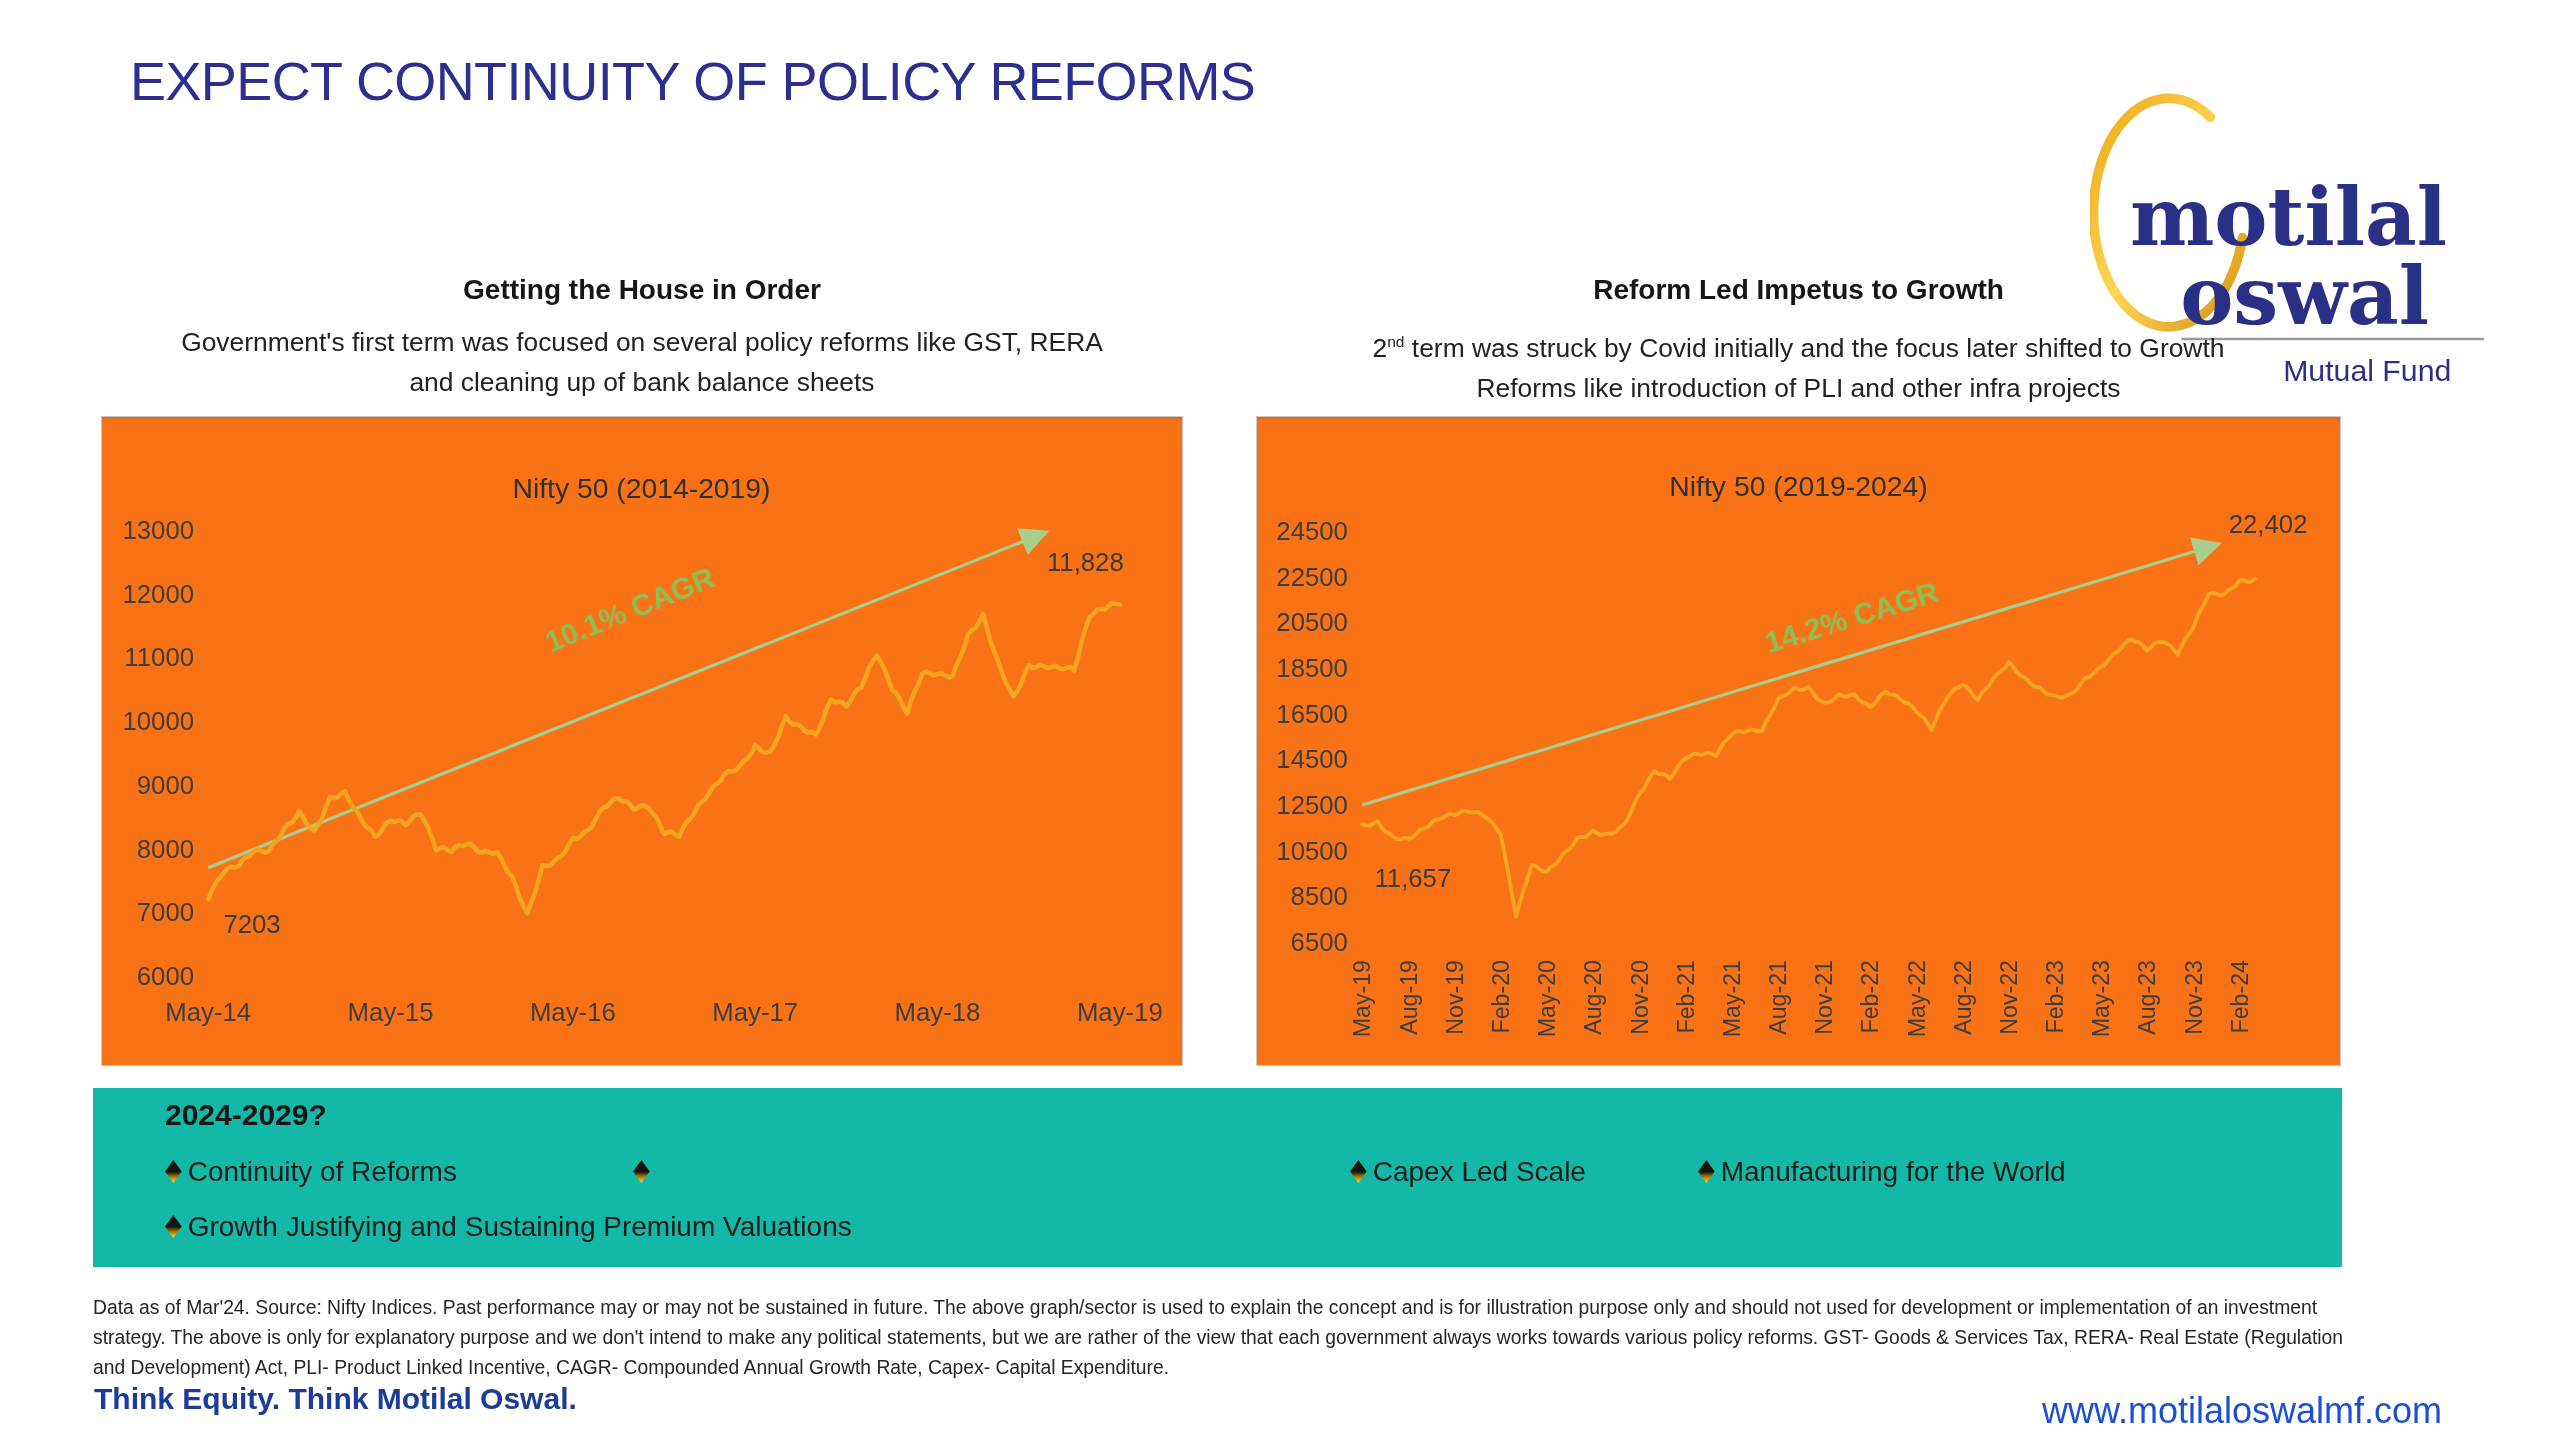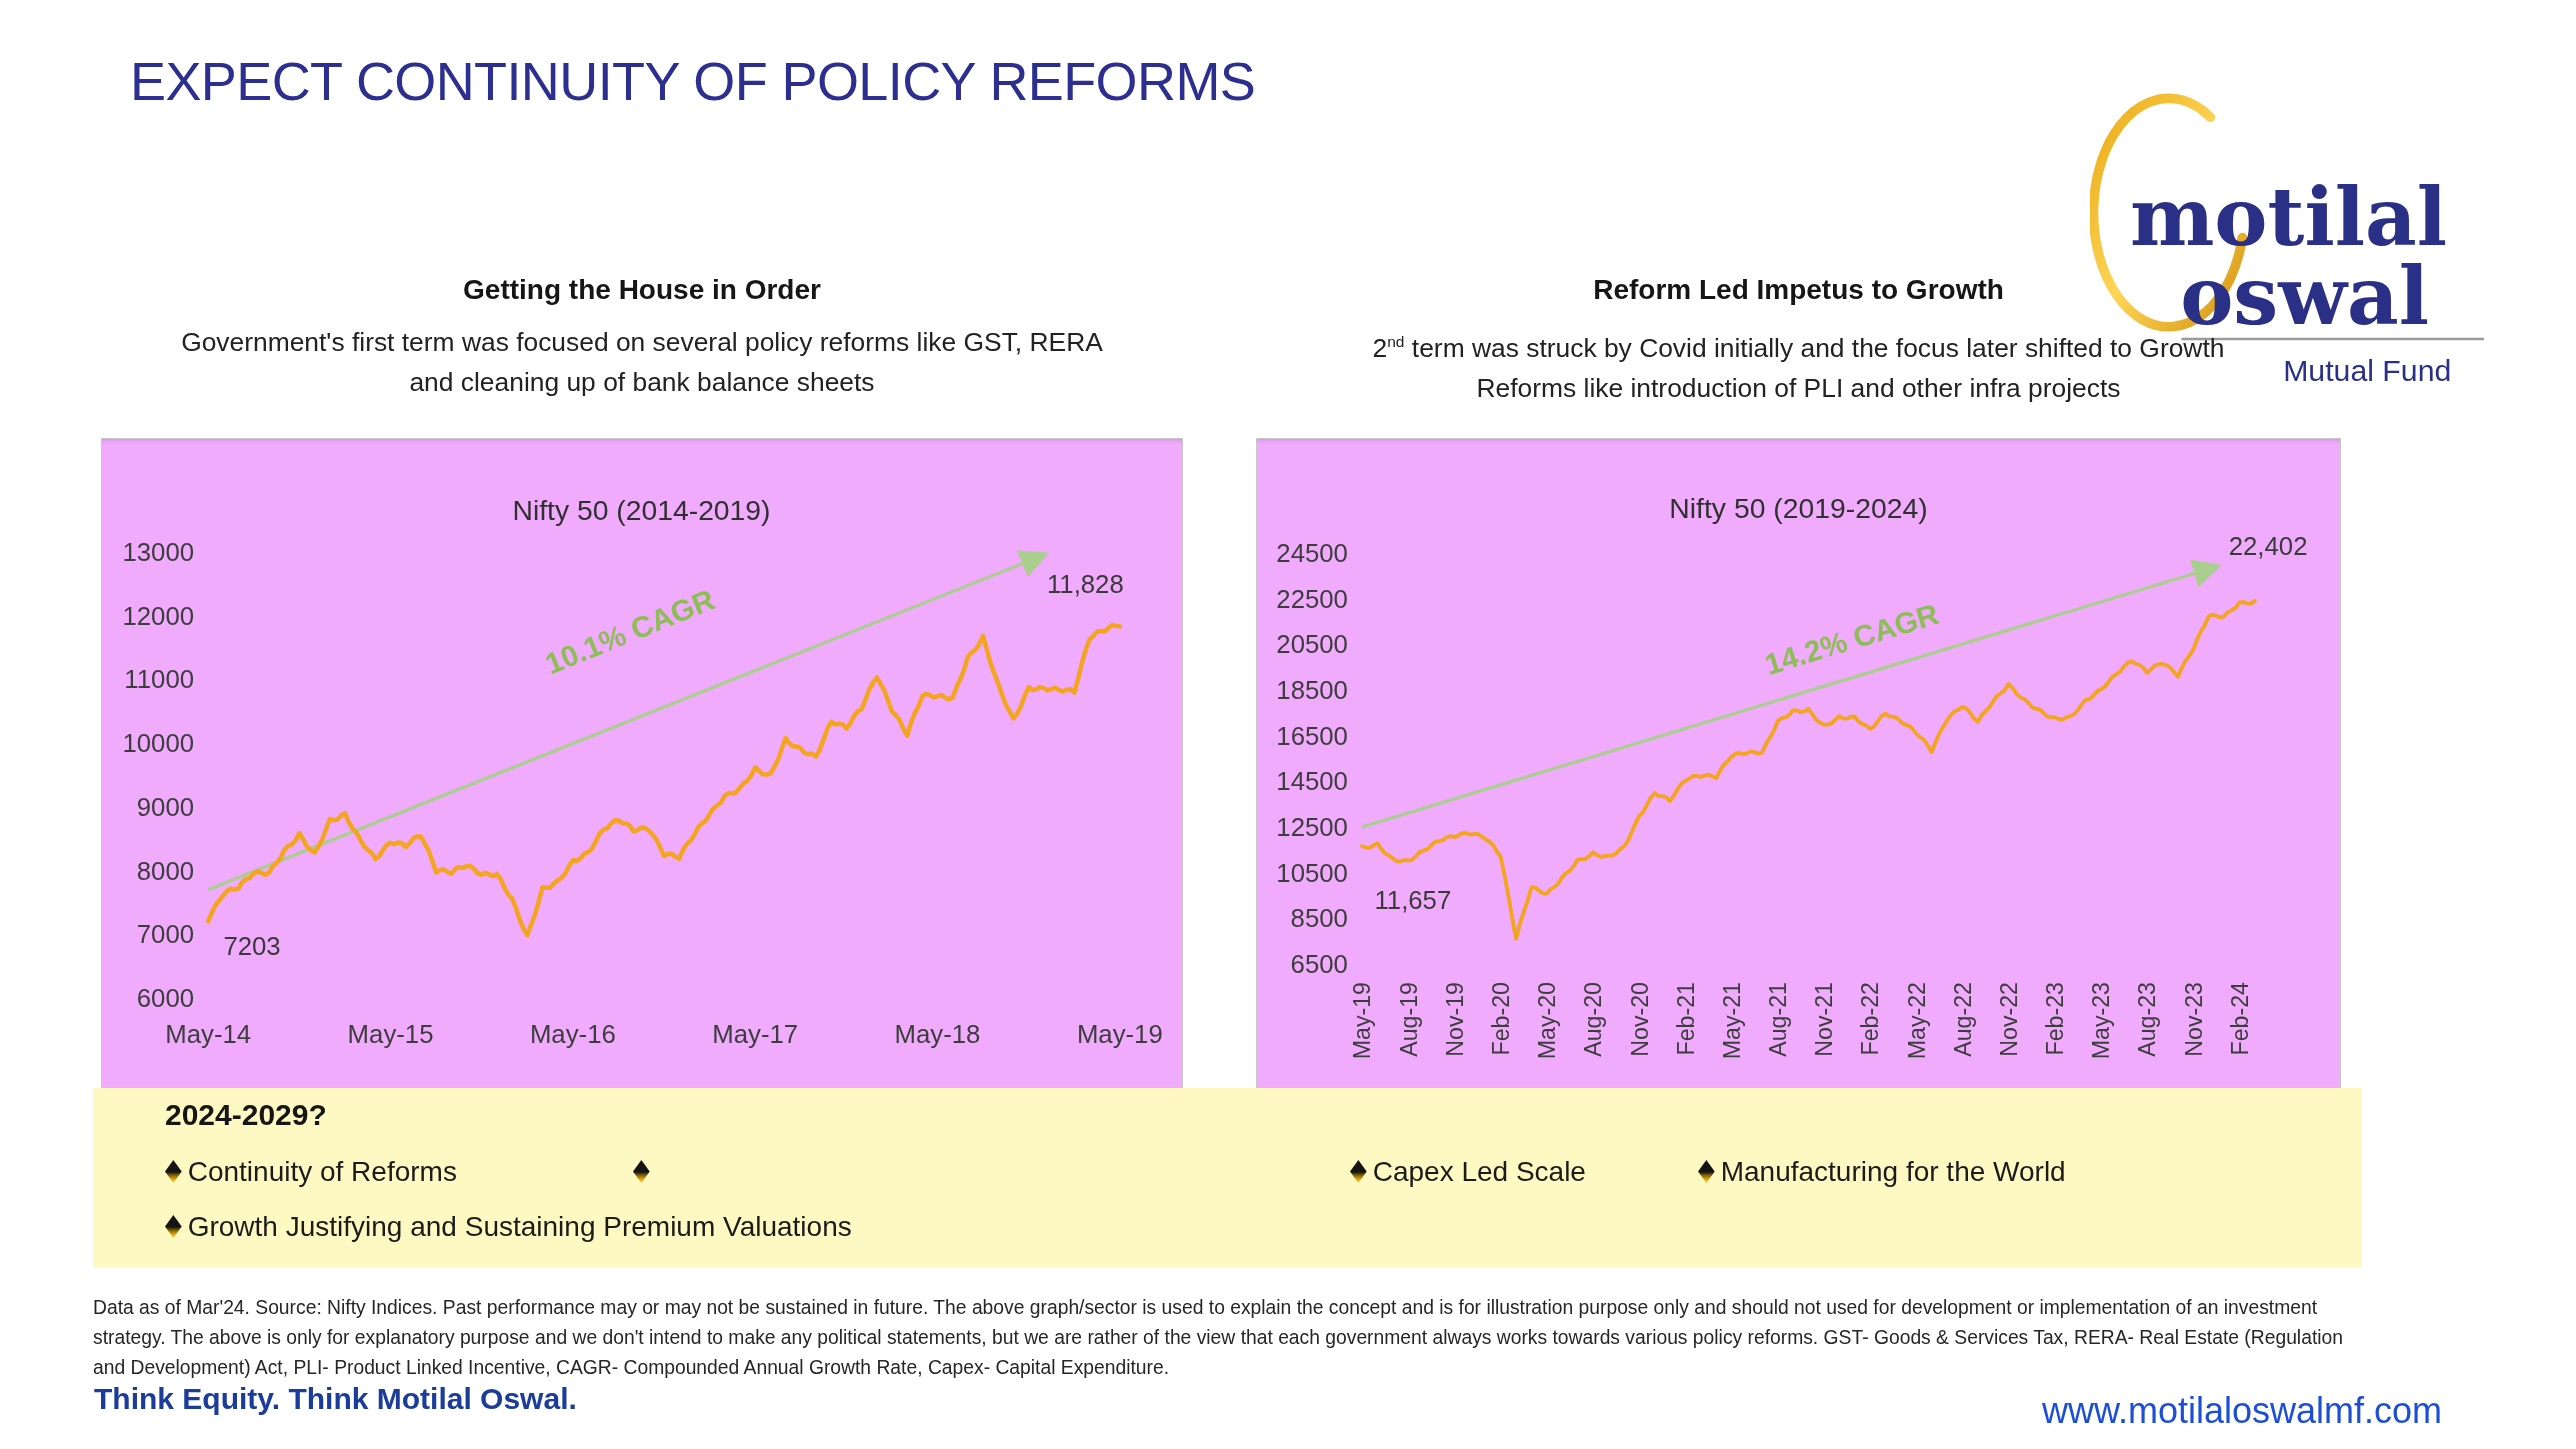--- a/index.html
+++ b/index.html
@@ -9,26 +9,26 @@
   #page-title{left:130px;top:50px;font-size:54px;letter-spacing:-0.6px;color:#2C2F8F;white-space:nowrap;}
   
   #logo{left:2090px;top:84px;width:412px;height:322px;}
   
   .panel-head{top:274px;text-align:center;font-size:28px;font-weight:bold;color:#161616;}
   .panel-sub{top:322px;text-align:center;font-size:26.4px;color:#222222;line-height:40px;}
   #panel-head-left,#panel-sub-left{left:101px;width:1082px;}
   #panel-head-right,#panel-sub-right{left:1256px;width:1085px;}
   sup{font-size:15.5px;}
   
-  .chart-box{top:438px;height:650px;background:#f0abfc;border:1.3px solid #c8c8c8;box-sizing:border-box;box-shadow:inset 0 4.5px 5.2px -3.9px rgba(0,0,0,0.18);}
+  .chart-box{top:416px;height:650px;background:#f97316;border:1.3px solid #c8c8c8;box-sizing:border-box;box-shadow:inset 0 4.5px 5.2px -3.9px rgba(0,0,0,0.18);}
   #chart-box-left{left:101px;width:1082px;}
   #chart-box-right{left:1256px;width:1085px;}
   svg{display:block;}
   
-  #band{left:93px;top:1088px;width:2249px;height:179px;background:#fef9c3;padding-left:20px;}
+  #band{left:93px;top:1088px;width:2249px;height:179px;background:#14b8a6;}
   #band-heading{left:72px;top:10.3px;font-size:30px;font-weight:bold;color:#161616;position:absolute;}
   .bullet{position:absolute;display:flex;align-items:center;gap:6px;height:39px;}
   .bullet-label{font-size:28px;color:#1b1b1b;white-space:nowrap;}
   .diamond{width:16.7px;height:23px;flex:0 0 16.7px;background:linear-gradient(#141414 52%,#8a6a00 68%,#f0b01e 88%,#ffd24d);clip-path:polygon(50% 0,100% 50%,50% 100%,0 50%);}
   .b1-0{left:72px;top:64px;}
   .b1-1{left:540px;top:64px;}
   .b1-2{left:1257px;top:64px;}
   .b1-3{left:1605px;top:64px;}
   .b2-0{left:72px;top:119px;}
   

